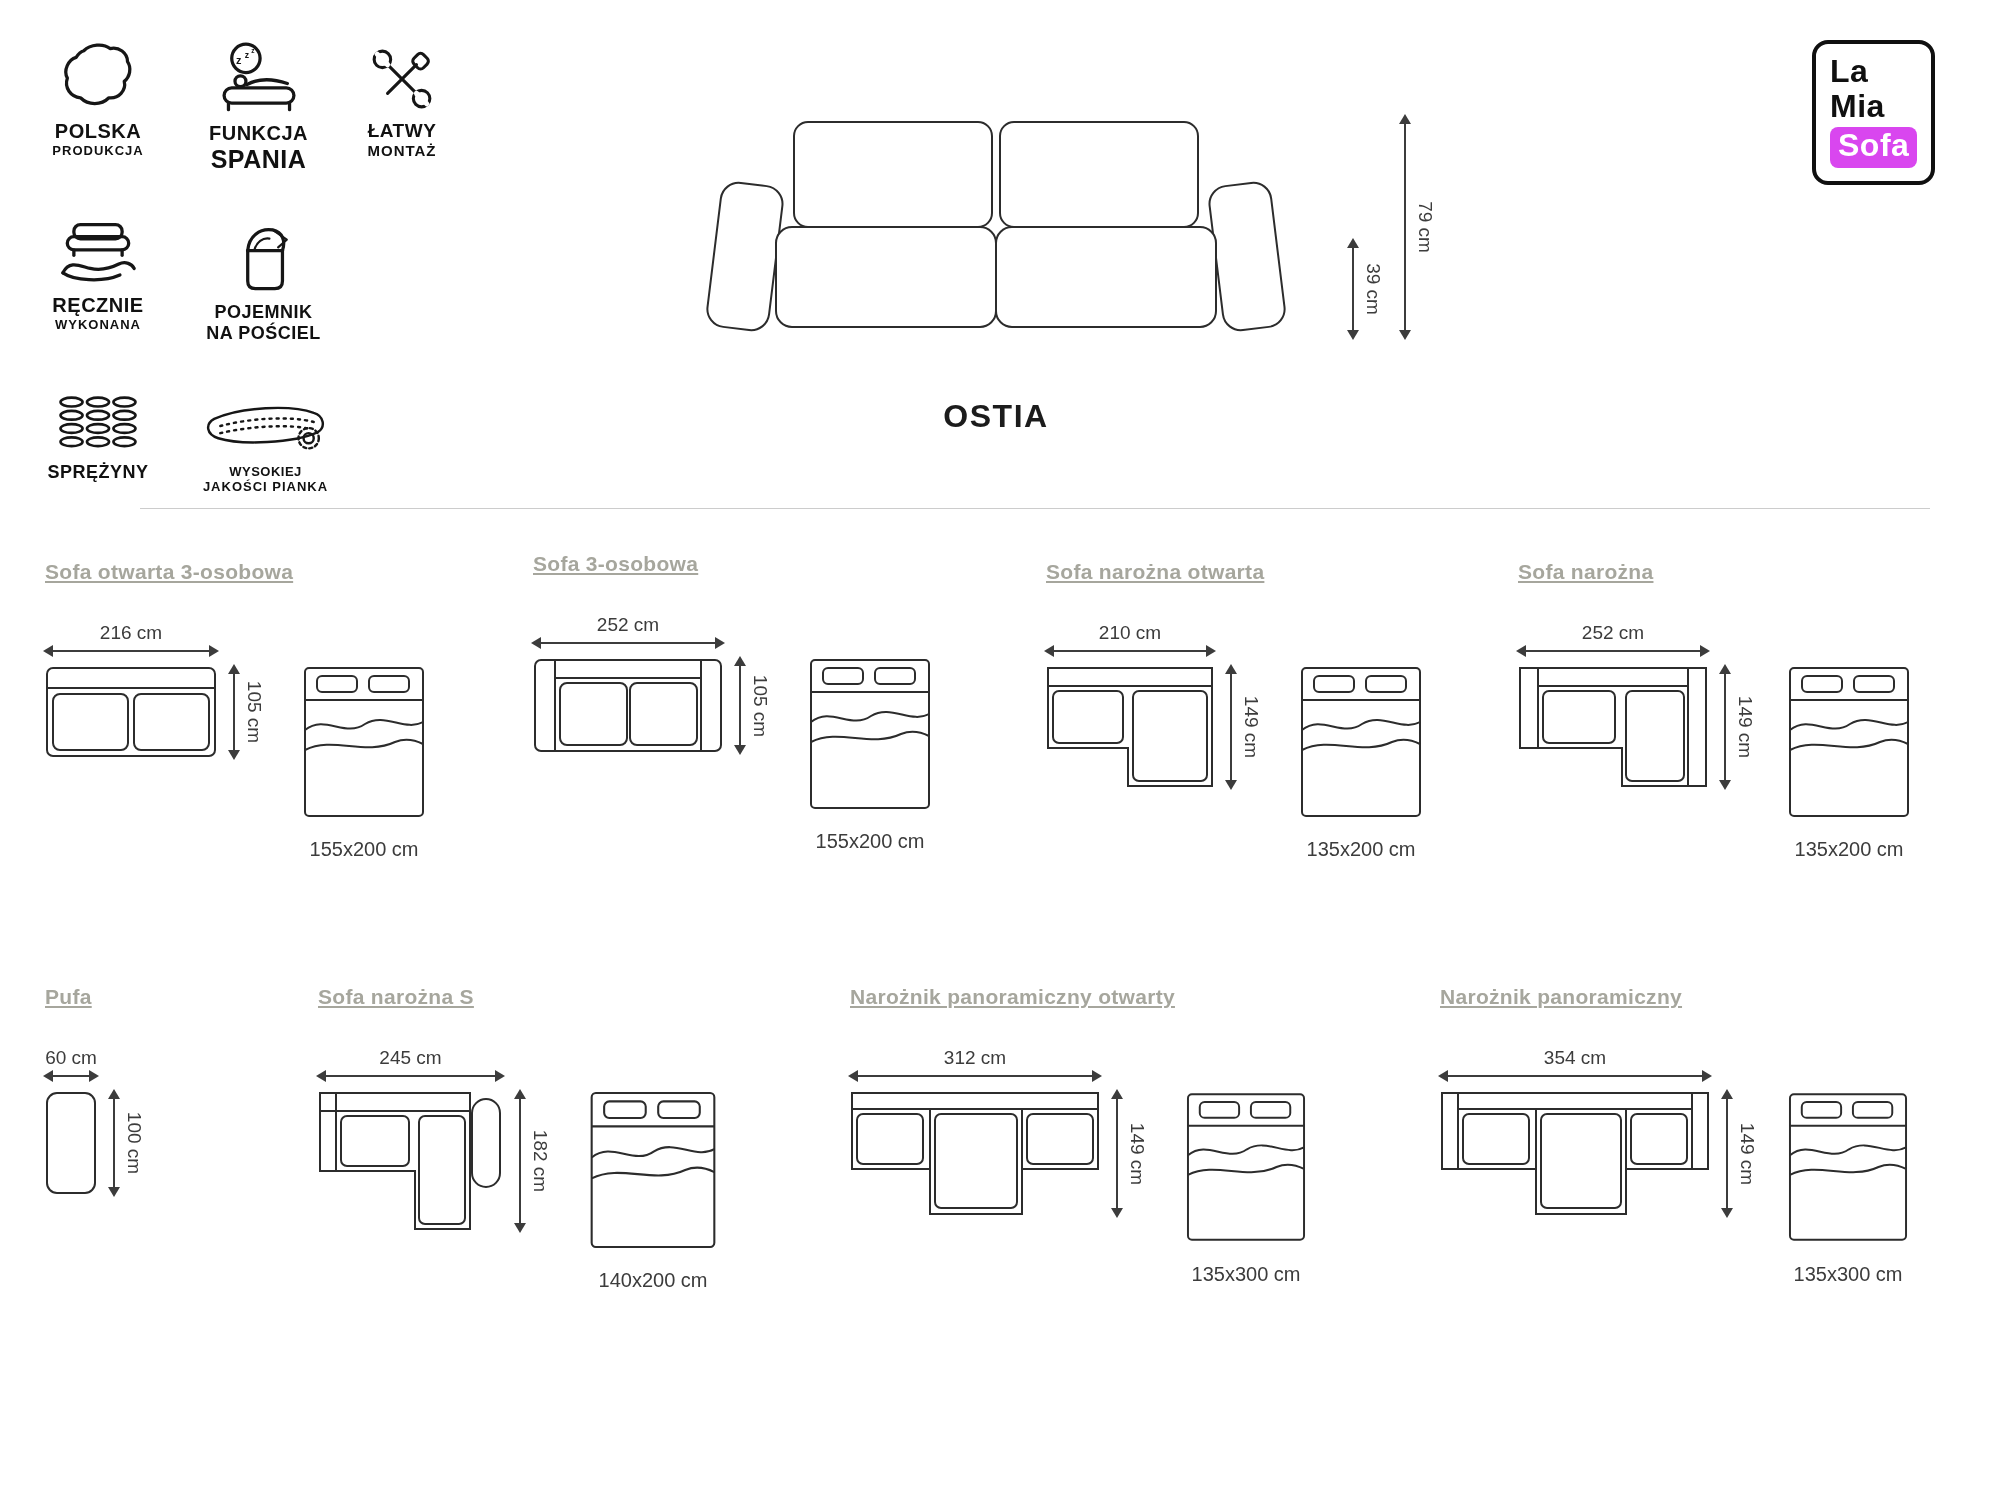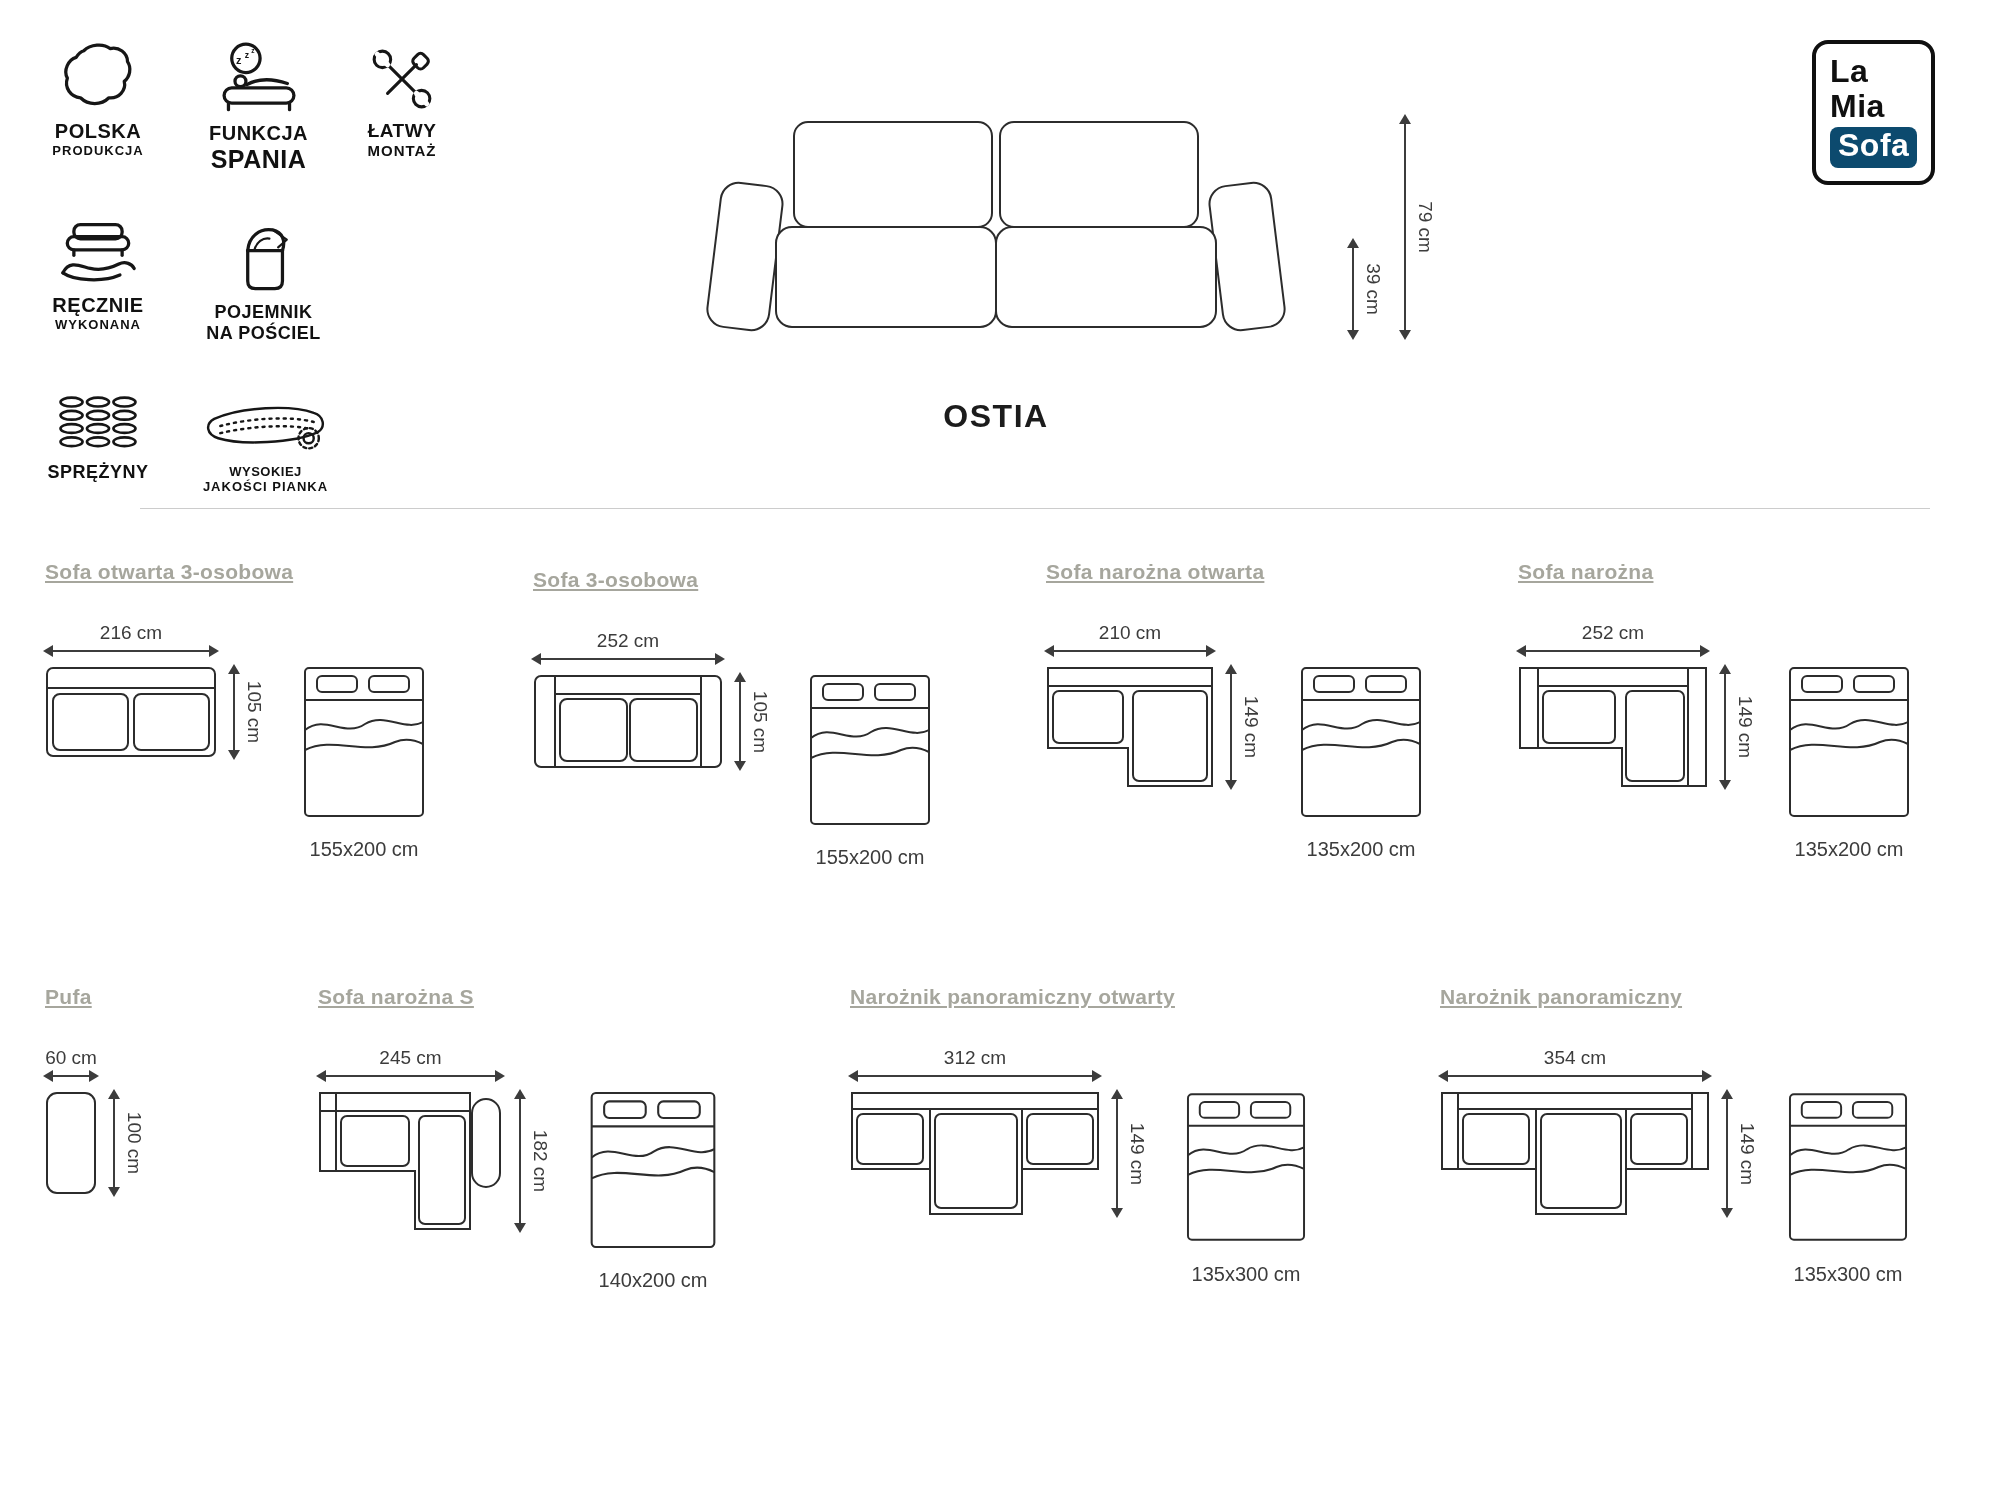--- a/index.html
+++ b/index.html
@@ -21,21 +21,21 @@
   .icon-svg{stroke:#161616;stroke-width:3;fill:none;stroke-linecap:round;stroke-linejoin:round;}
   .icon-svg .thin{stroke-width:2;}
 
   
   .hero-sofa{position:absolute;left:676px;top:92px;}
   .hero-title{position:absolute;left:846px;top:398px;width:300px;text-align:center;
               font-size:32px;font-weight:600;letter-spacing:1.5px;color:#1c1c1c;}
   .logo{position:absolute;left:1812px;top:40px;border:4px solid #101010;border-radius:16px;
         padding:10px 14px 13px;background:#fff;}
   .logo-line{font-weight:800;font-size:32px;line-height:1.1;color:#101010;letter-spacing:.5px;}
-  .logo-sofa{background:#0c4a6e;color:#fff;border-radius:8px;padding:1px 8px 4px;display:inline-block;margin-top:3px;}
+  .logo-sofa{background:#d946ef;color:#fff;border-radius:8px;padding:1px 8px 4px;display:inline-block;margin-top:3px;}
   .divider{position:absolute;left:140px;top:508px;width:1790px;height:1px;background:#cccccc;}
 
   
   .dim-label{font-size:19px;color:#3c3c3c;}
   .arrow-h{position:relative;height:2px;background:#3c3c3c;}
   .arrow-h::before{content:"";position:absolute;left:-2px;top:-5px;
     border-top:6px solid transparent;border-bottom:6px solid transparent;border-right:10px solid #3c3c3c;}
   .arrow-h::after{content:"";position:absolute;right:-2px;top:-5px;
     border-top:6px solid transparent;border-bottom:6px solid transparent;border-left:10px solid #3c3c3c;}
   .arrow-v{position:absolute;left:0;top:0;width:2px;height:100%;background:#3c3c3c;}
@@ -226,21 +226,21 @@
           <rect x="14" y="10" width="40" height="16" rx="5"></rect>
           <rect x="66" y="10" width="40" height="16" rx="5"></rect>
           <path d="M2,64 C22,48 42,72 62,58 C82,46 102,66 120,56" fill="none"></path>
           <path d="M2,84 C30,70 62,90 92,76 C102,72 112,74 120,78" fill="none"></path>
         </svg>
         <div class="bed-label">155x200 cm</div>
       </div>
     </div>
   </section>
 
-  <section class="variant" style="left:533px;top:568px;">
+  <section class="variant" style="left:533px;top:552px;">
     <h3 class="v-title">Sofa 3-osobowa</h3>
     <div class="v-body">
       <div class="v-main">
         <div class="dim-top">
           <span class="dim-label">252 cm</span>
           <div class="arrow-h" style="width:190px;"></div>
         </div>
         <svg class="draw" width="190" height="95" viewBox="0 0 190 95">
           <rect x="2" y="2" width="186" height="91" rx="6"></rect>
           <line x1="22" y1="2" x2="22" y2="93"></line>

